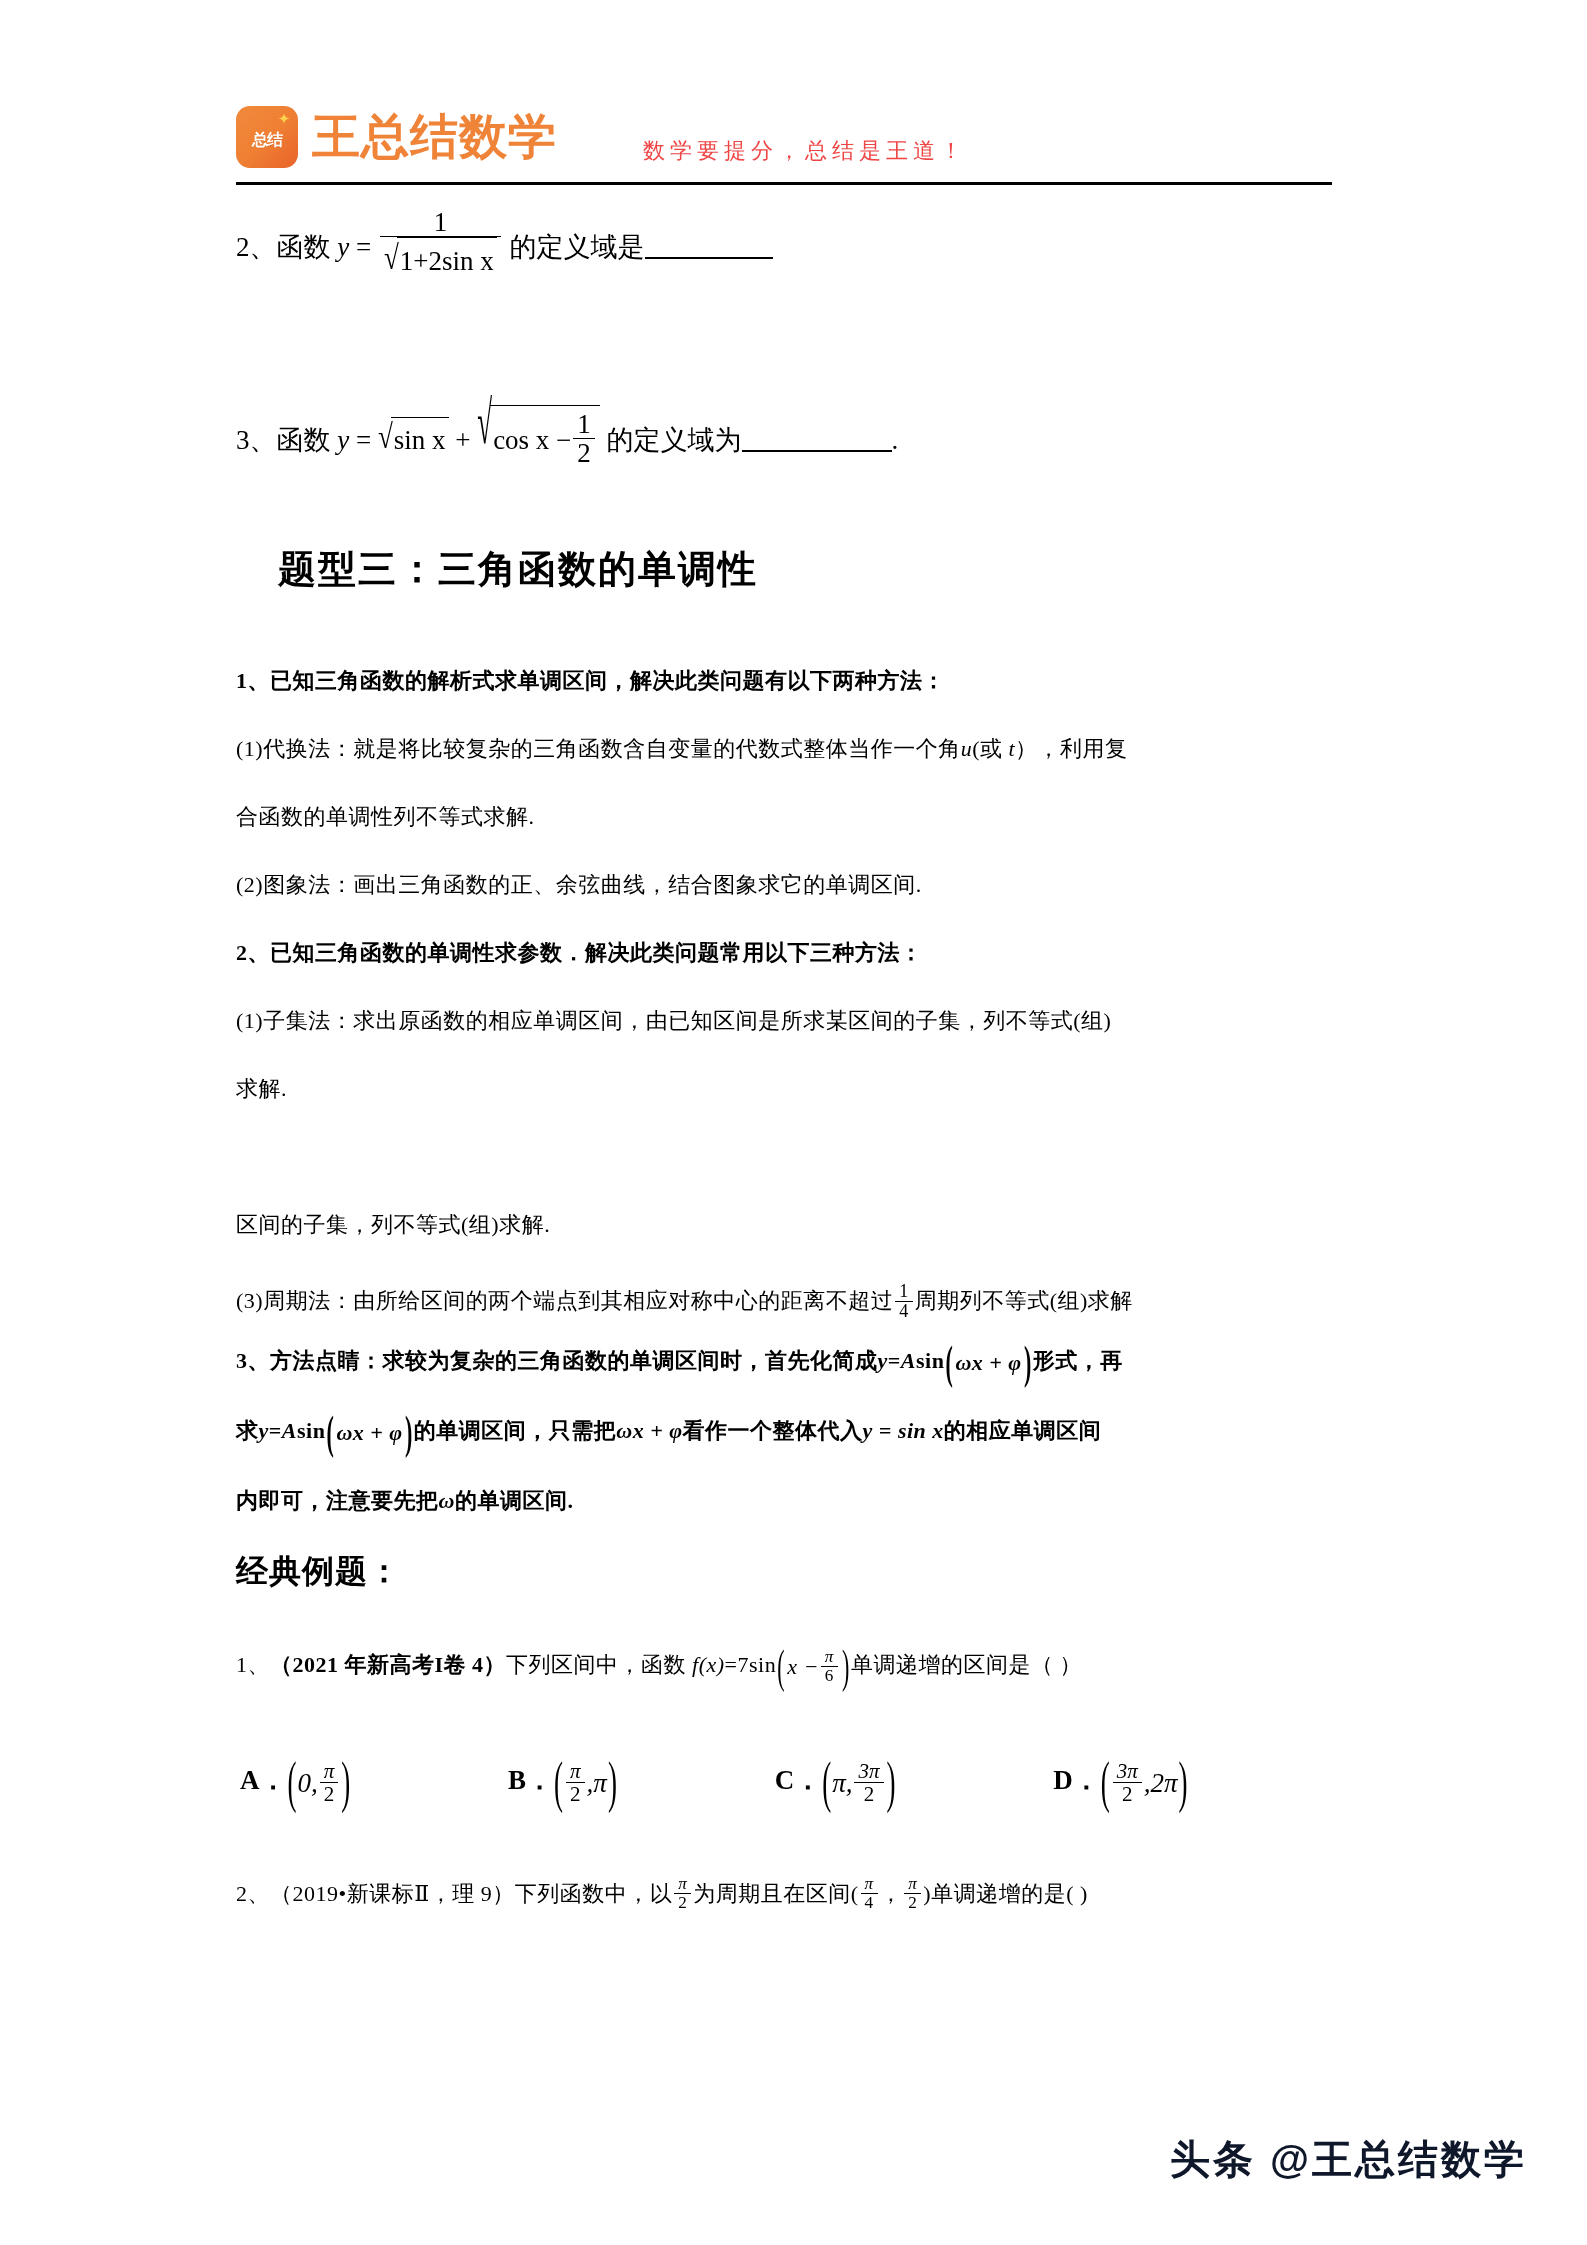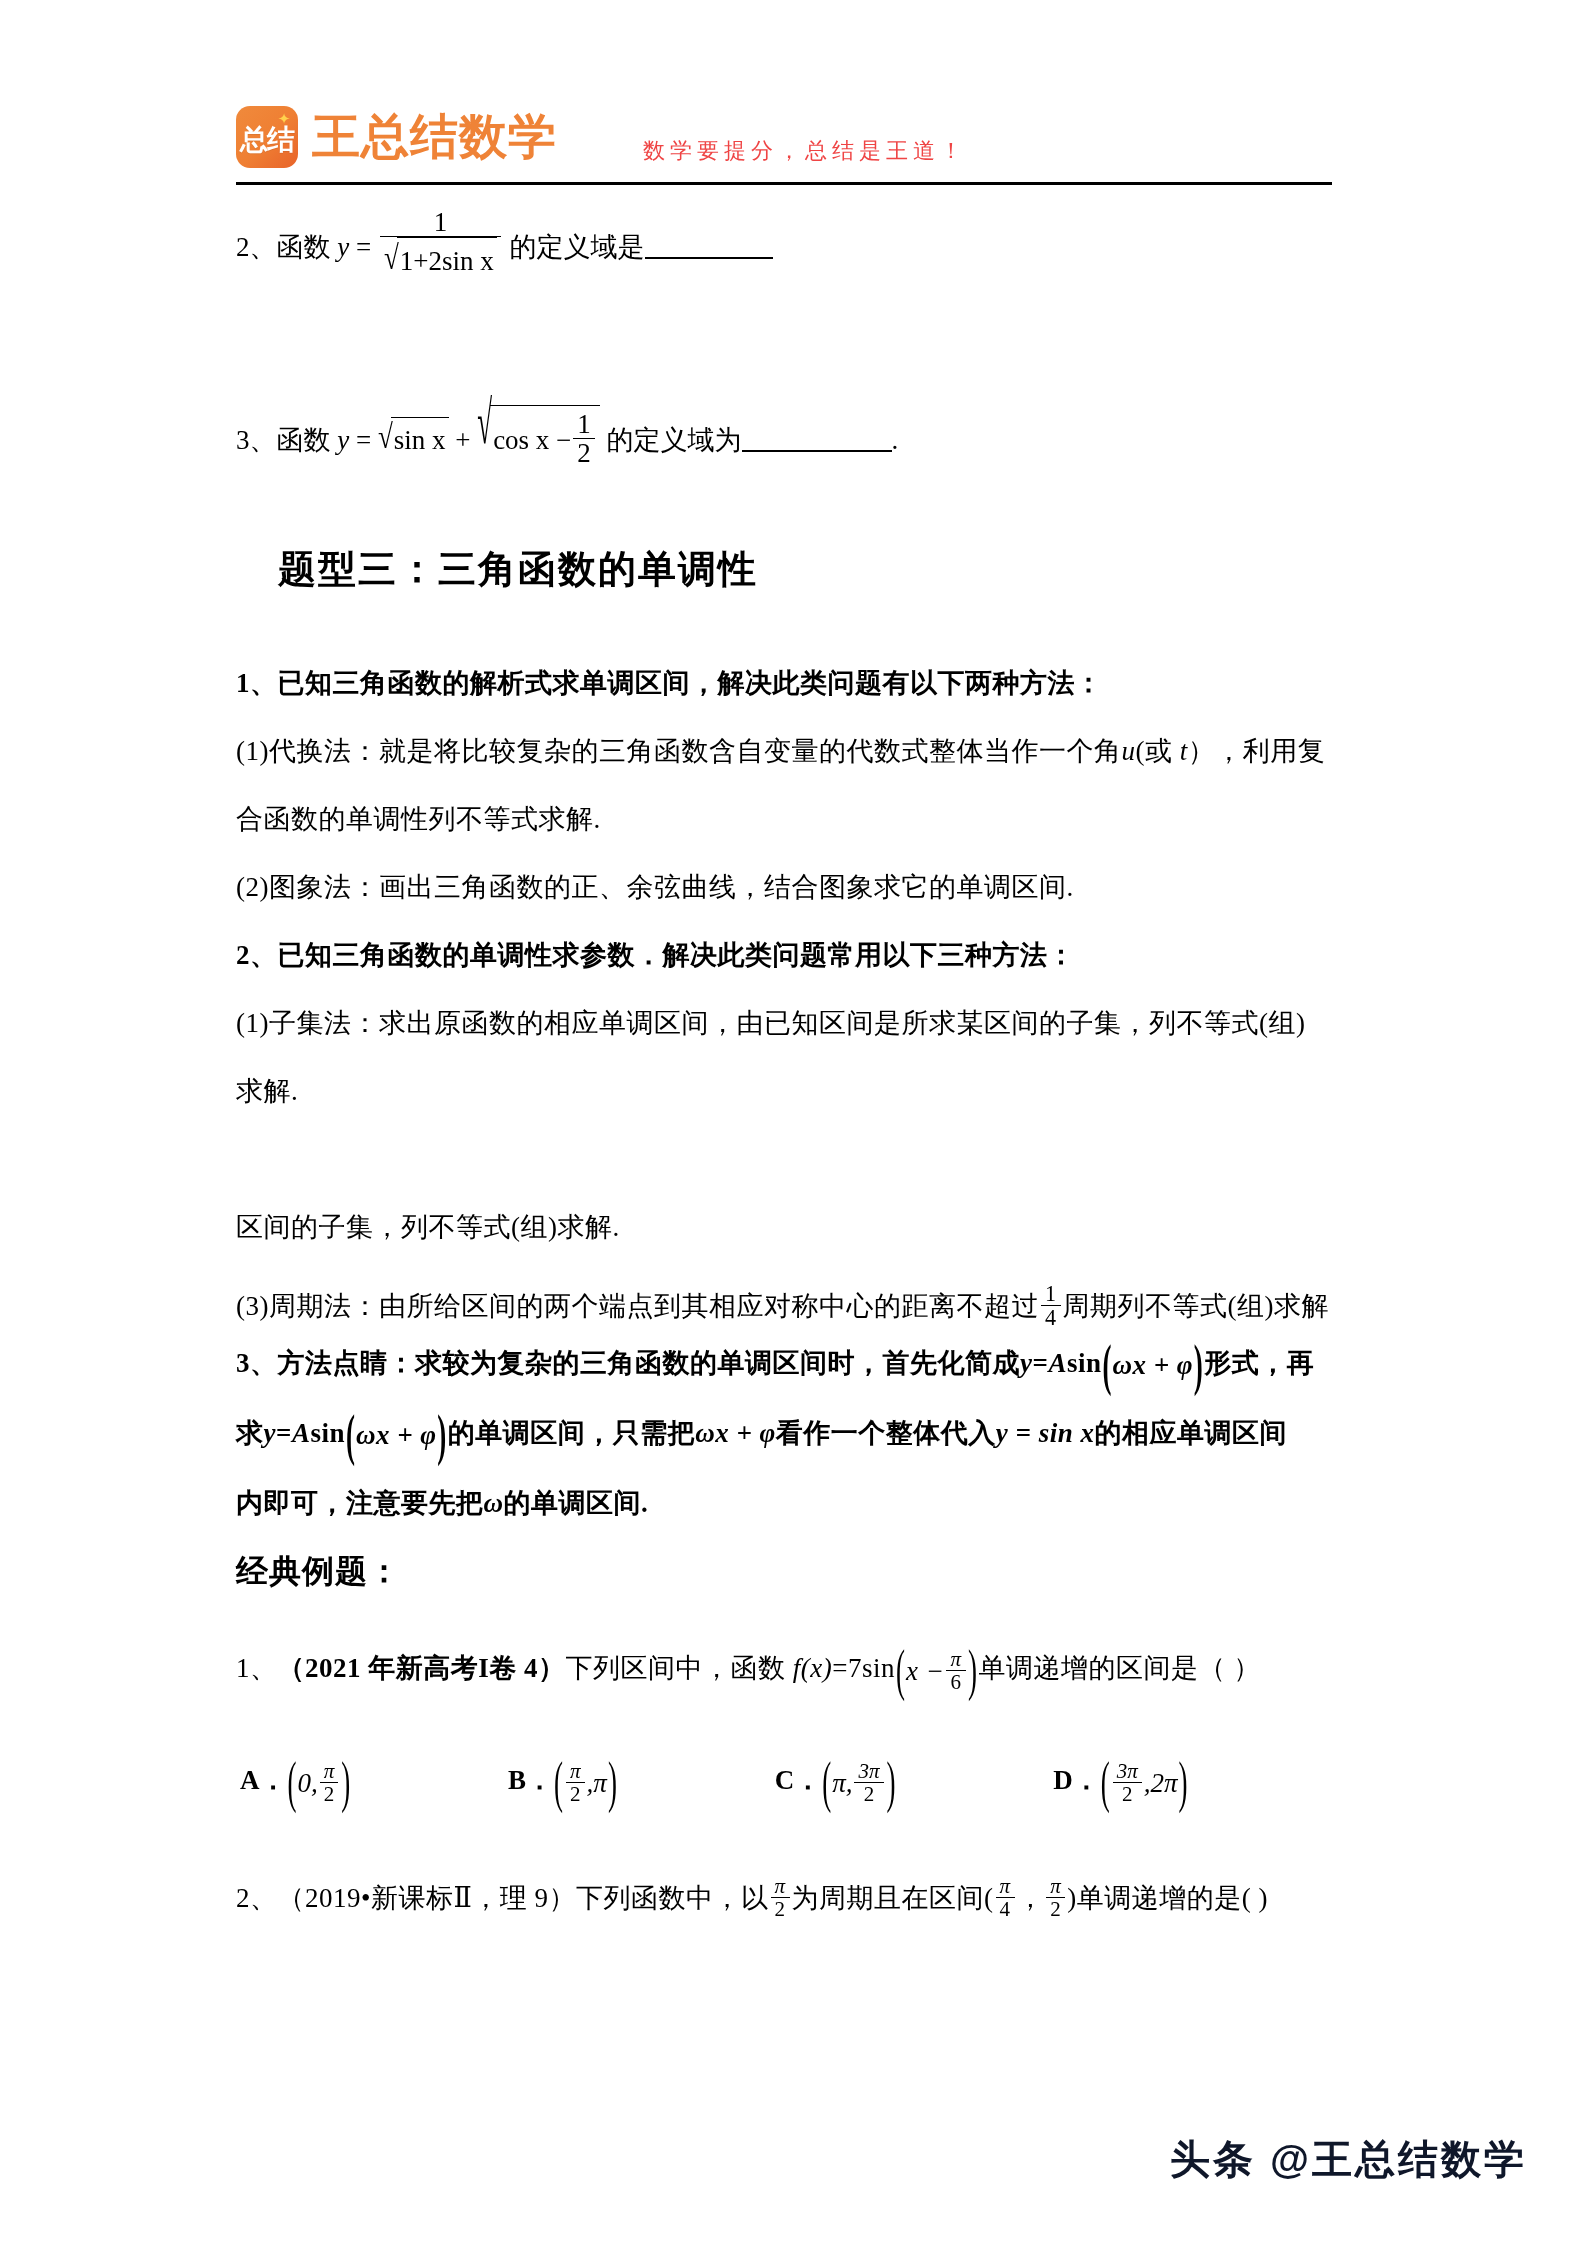--- a/index.html
+++ b/index.html
@@ -53,21 +53,21 @@
     height: 14px;
     color: #ffd24d;
     font-size: 15px;
     line-height: 14px;
     text-align: center;
   }
   .brand-logo .logo-text {
     color: #ffffff;
     font-family: "Liberation Sans", sans-serif;
     font-weight: bold;
-    font-size: 28px;
+    font-size: 16px;
     letter-spacing: -1px;
     line-height: 1;
     margin-top: 6px;
     text-shadow: 0 1px 0 rgba(0,0,0,.07);
   }
   .brand-name {
     font-family: "Liberation Sans", sans-serif;
     font-weight: bold;
     font-size: 48px;
     line-height: 1;
@@ -109,21 +109,21 @@
   }
   .subheading-cn {
     font-family: "Liberation Serif", "DejaVu Serif", serif;
     font-weight: bold;
     font-size: 32px;
     letter-spacing: 1px;
   }
   .para {
     position: absolute;
     font-family: "Liberation Serif", "DejaVu Serif", serif;
-    font-size: 27px;
+    font-size: 22px;
     line-height: 1;
     letter-spacing: 0.5px;
     white-space: nowrap;
   }
   .para.bold { font-weight: bold; }
 
   
   .mi { font-style: italic; font-family: "Liberation Serif", "DejaVu Serif", serif; }
   .mop { font-style: normal; font-family: "Liberation Serif", "DejaVu Serif", serif; }
   .frac {

